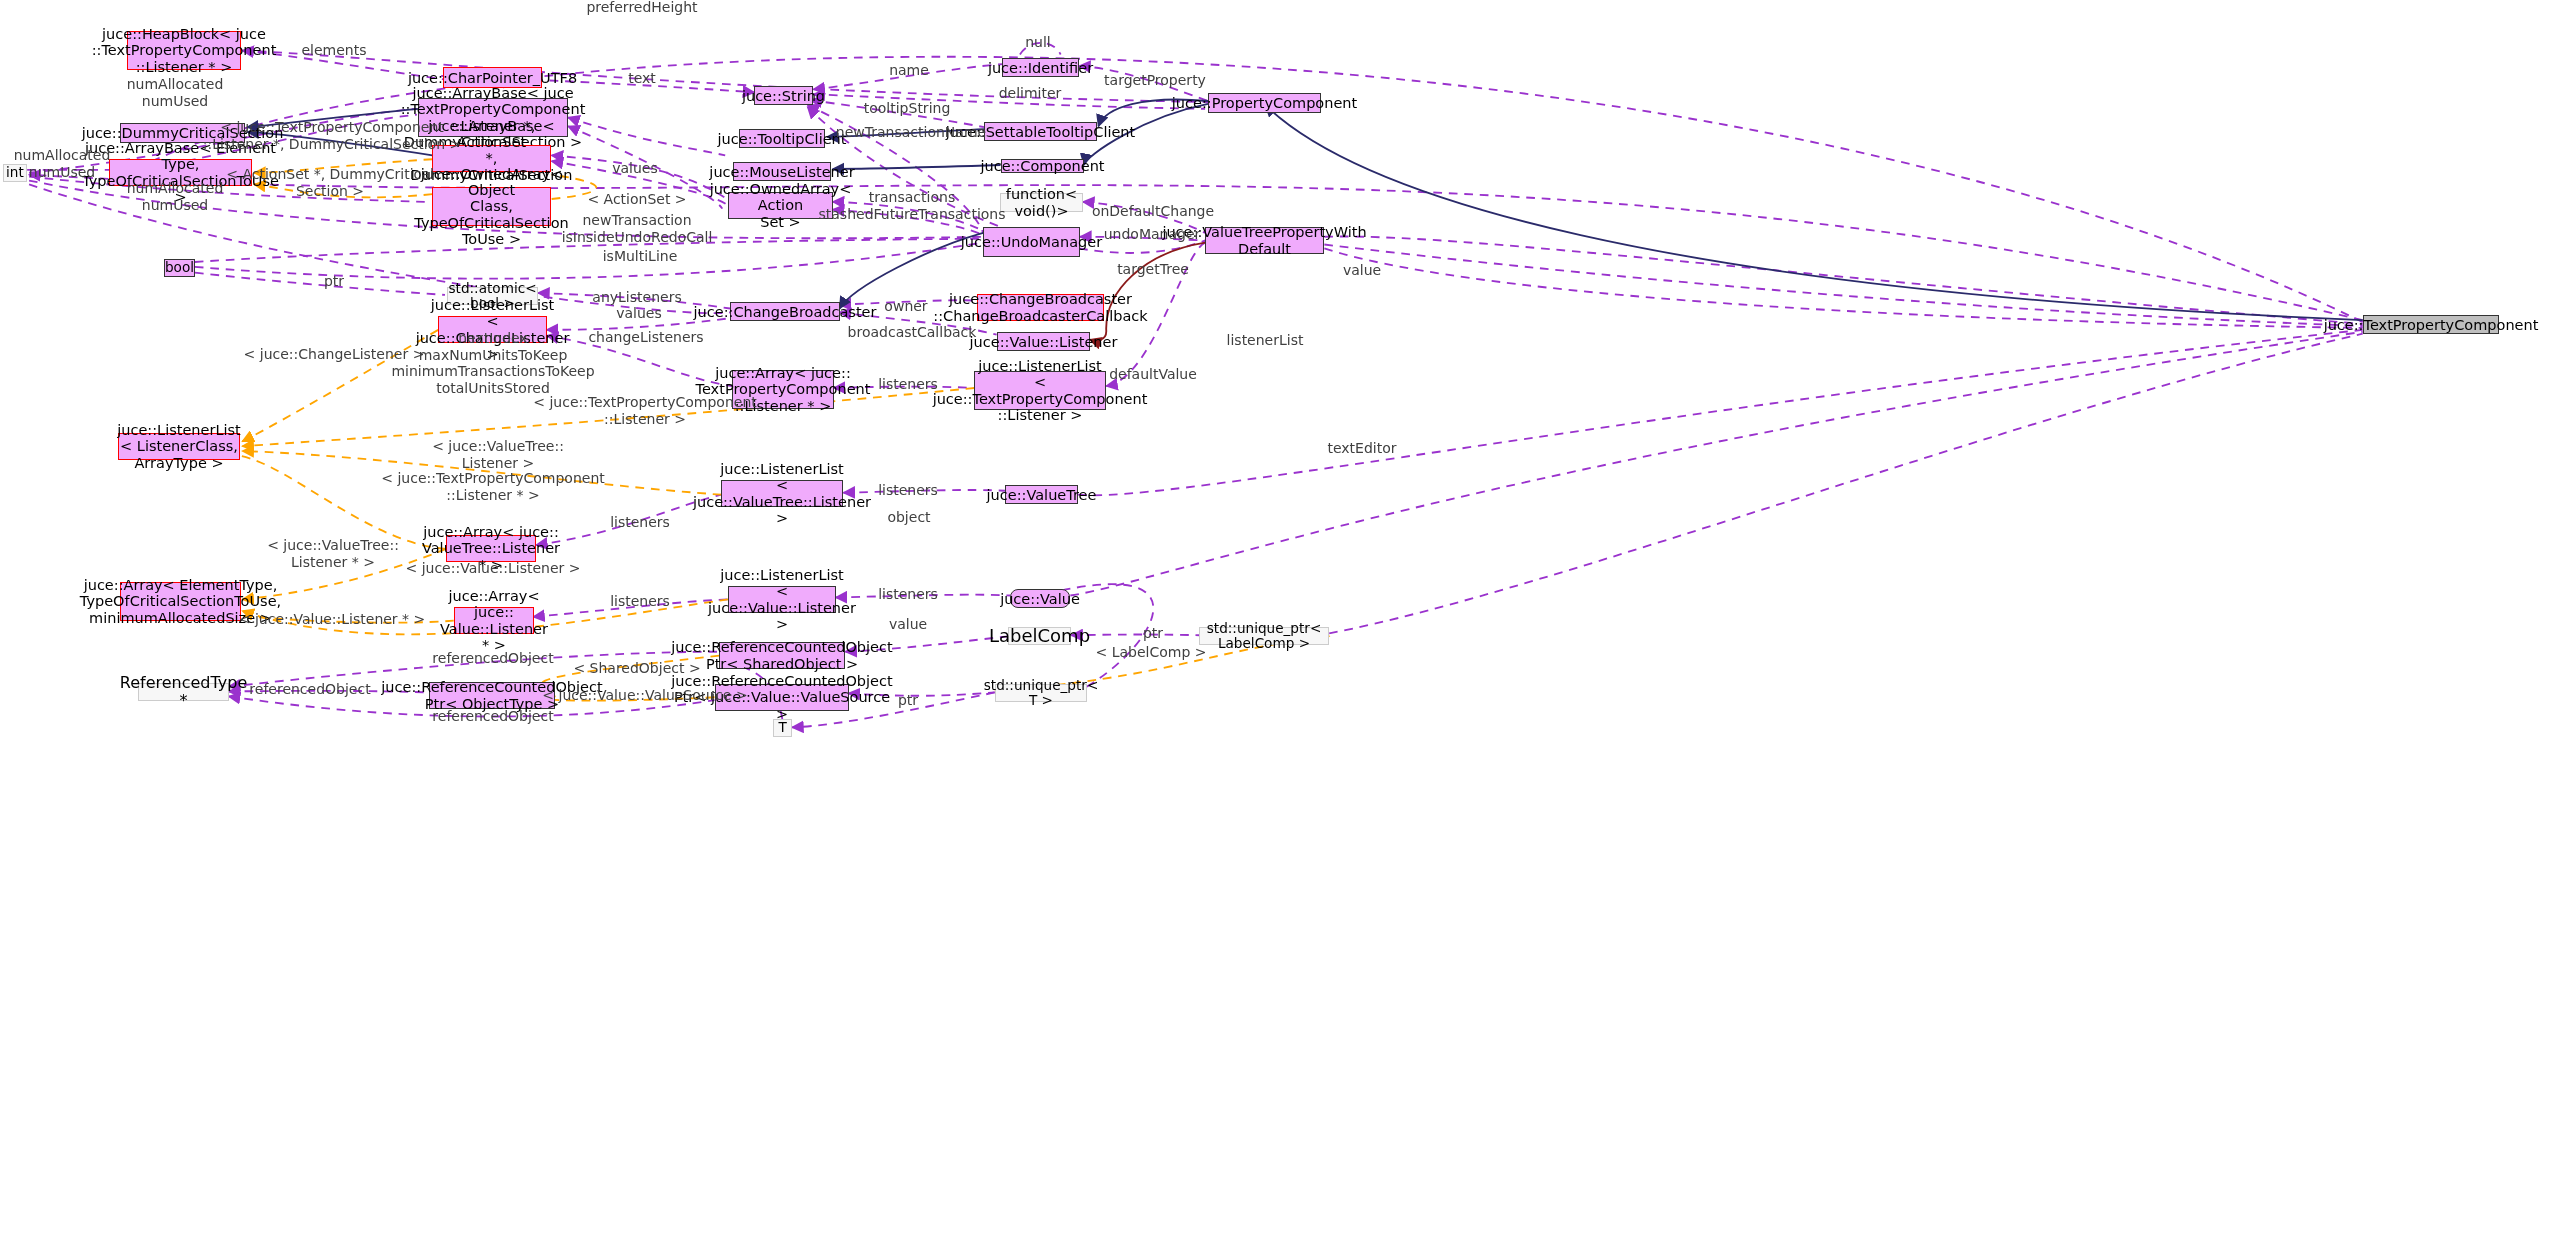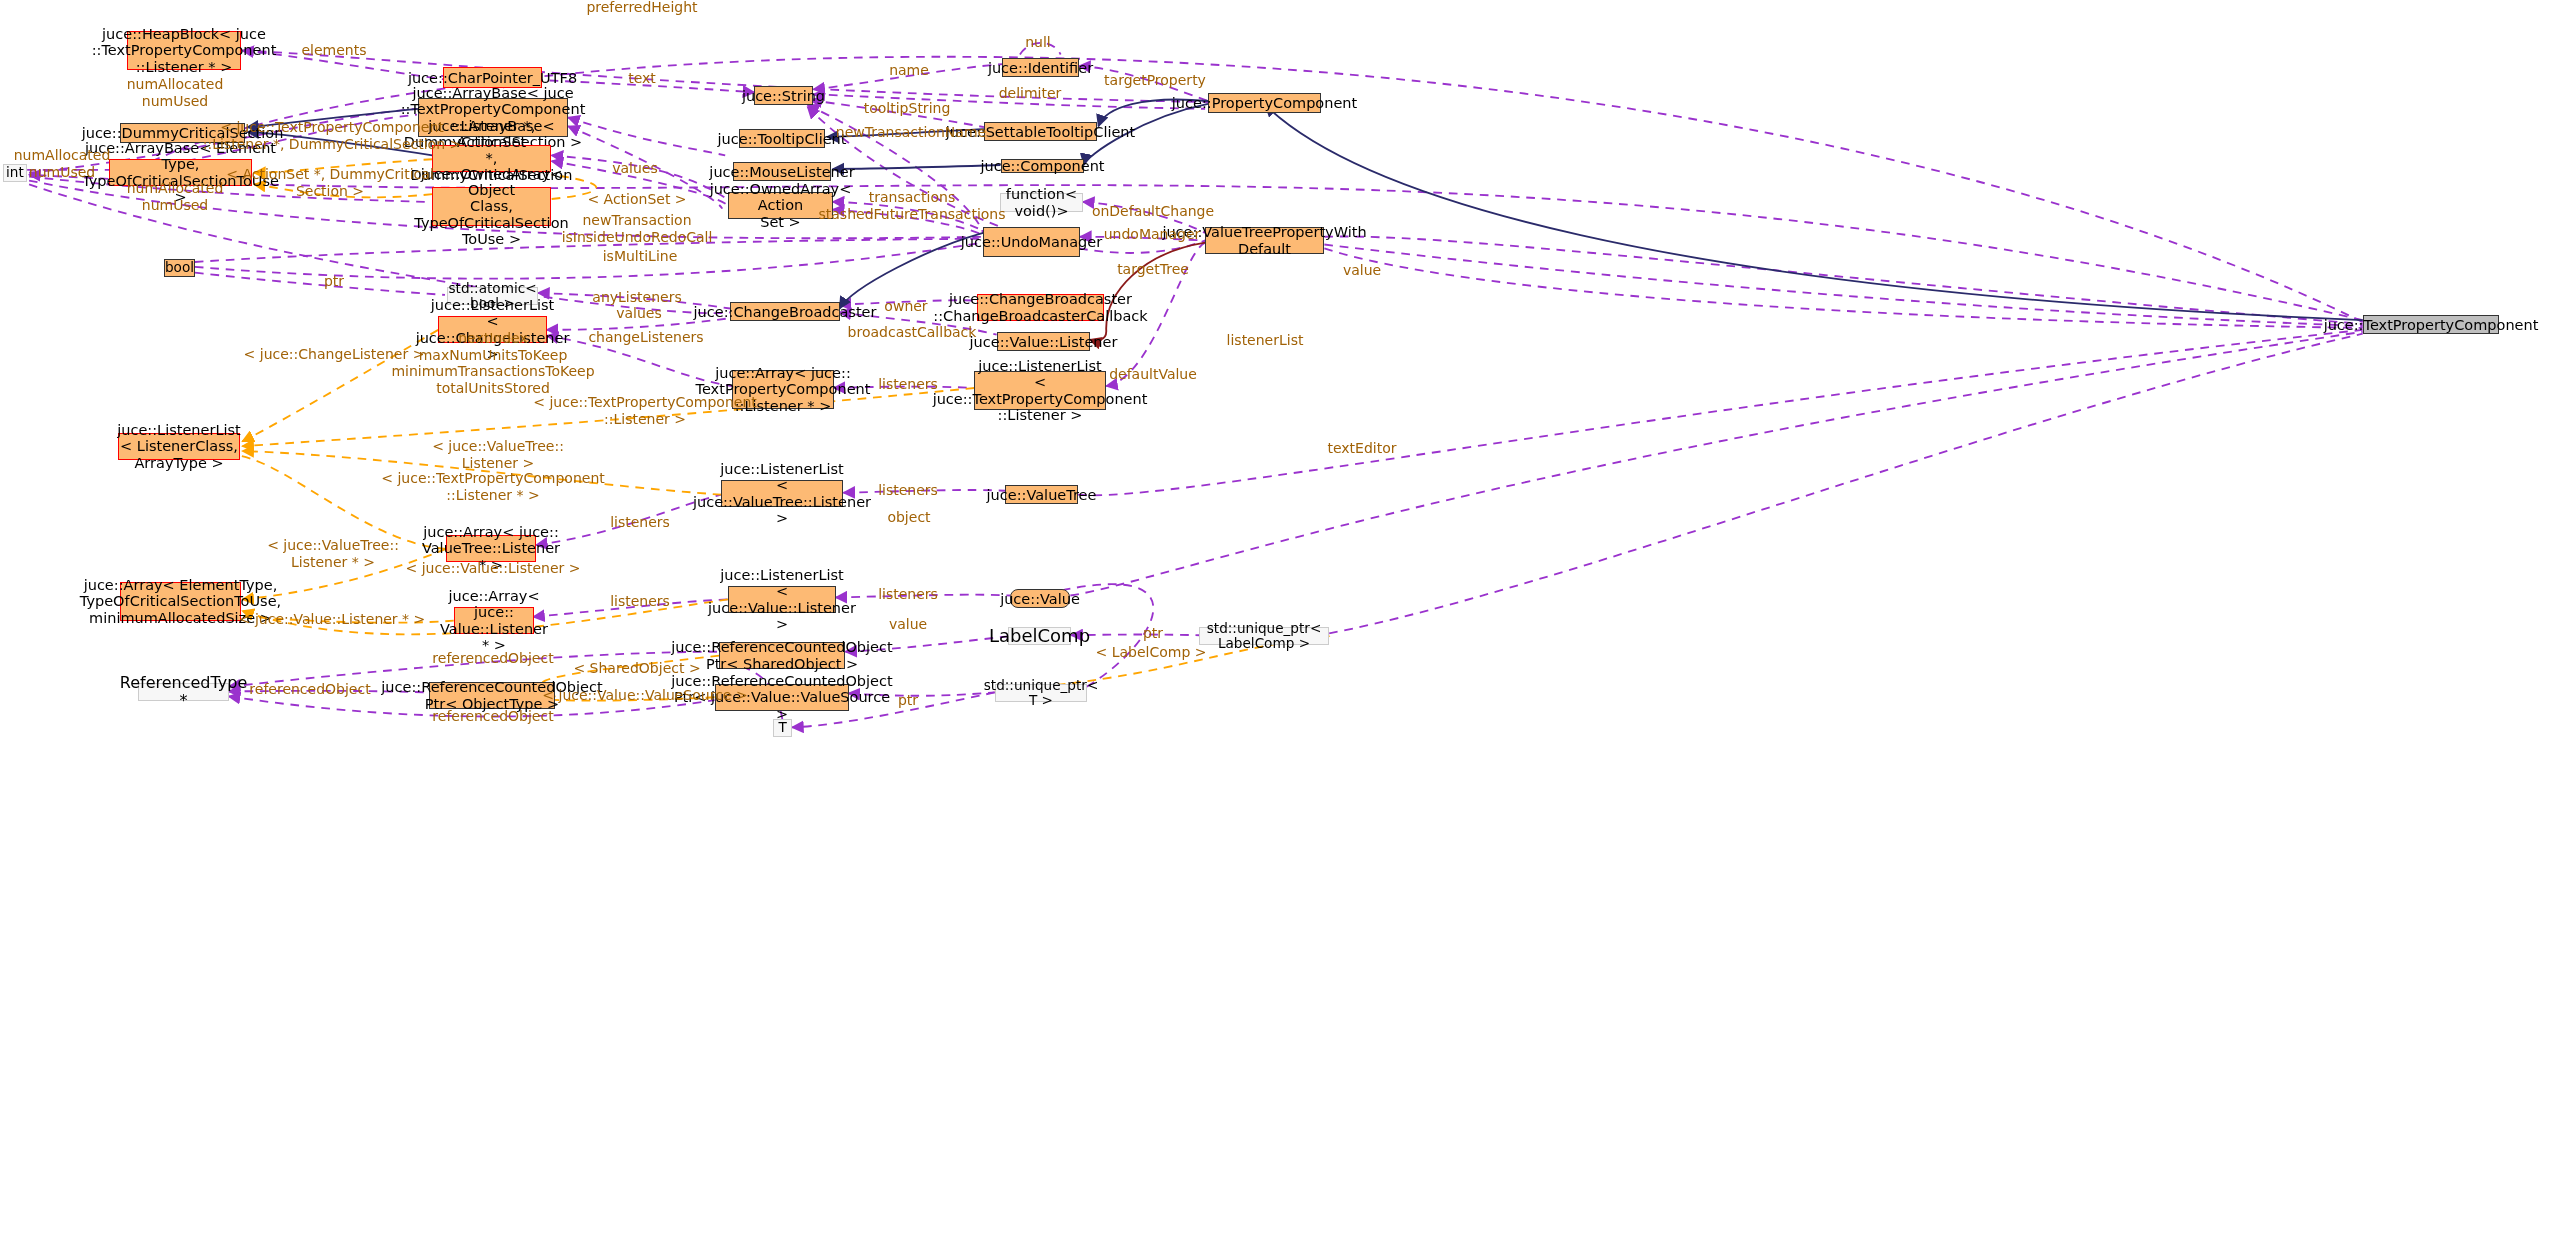--- a/index.html
+++ b/index.html
@@ -1,26 +1,26 @@
 <!DOCTYPE html>
 <html><head>
 <meta charset="utf-8">
 <style>
   html,body{margin:0;padding:0;background:#ffffff;}
   #canvas{position:relative;width:2576px;height:1254px;background:#ffffff;
     font-family:"DejaVu Sans","Liberation Sans",sans-serif;overflow:hidden;}
   svg#edges{position:absolute;left:0;top:0;width:2576px;height:1254px;}
   .node{position:absolute;box-sizing:border-box;display:flex;align-items:center;
     justify-content:center;text-align:center;line-height:1.12;
-    font-size:14.5px;color:#000;background:#fdba74;padding:1px 3.9px;}
+    font-size:14.5px;color:#000;background:#f0abfc;padding:1px 3.9px;}
   .node.black{border:1.5px solid #333333;}
   .node.red{border:1.5px solid #ff0000;}
   .node.grey{border:1.5px solid #cccccc;background:#f7f7f7;}
   .node.root{border:1.5px solid #333333;background:#bfbfbf;}
-  .elabel{position:absolute;font-size:14px;color:#a16207;white-space:pre;
+  .elabel{position:absolute;font-size:14px;color:#404040;white-space:pre;
     text-align:center;line-height:1.18;transform:translate(-50%,-50%);}
 </style>
 </head>
 <body>
 
 <div id="canvas">
 
   <svg id="edges" viewBox="0 0 2657 1293">
     <defs>
       <marker id="ahP" viewBox="0 0 10 10" refX="9" refY="5" markerWidth="7" markerHeight="7" orient="auto-start-reverse">

